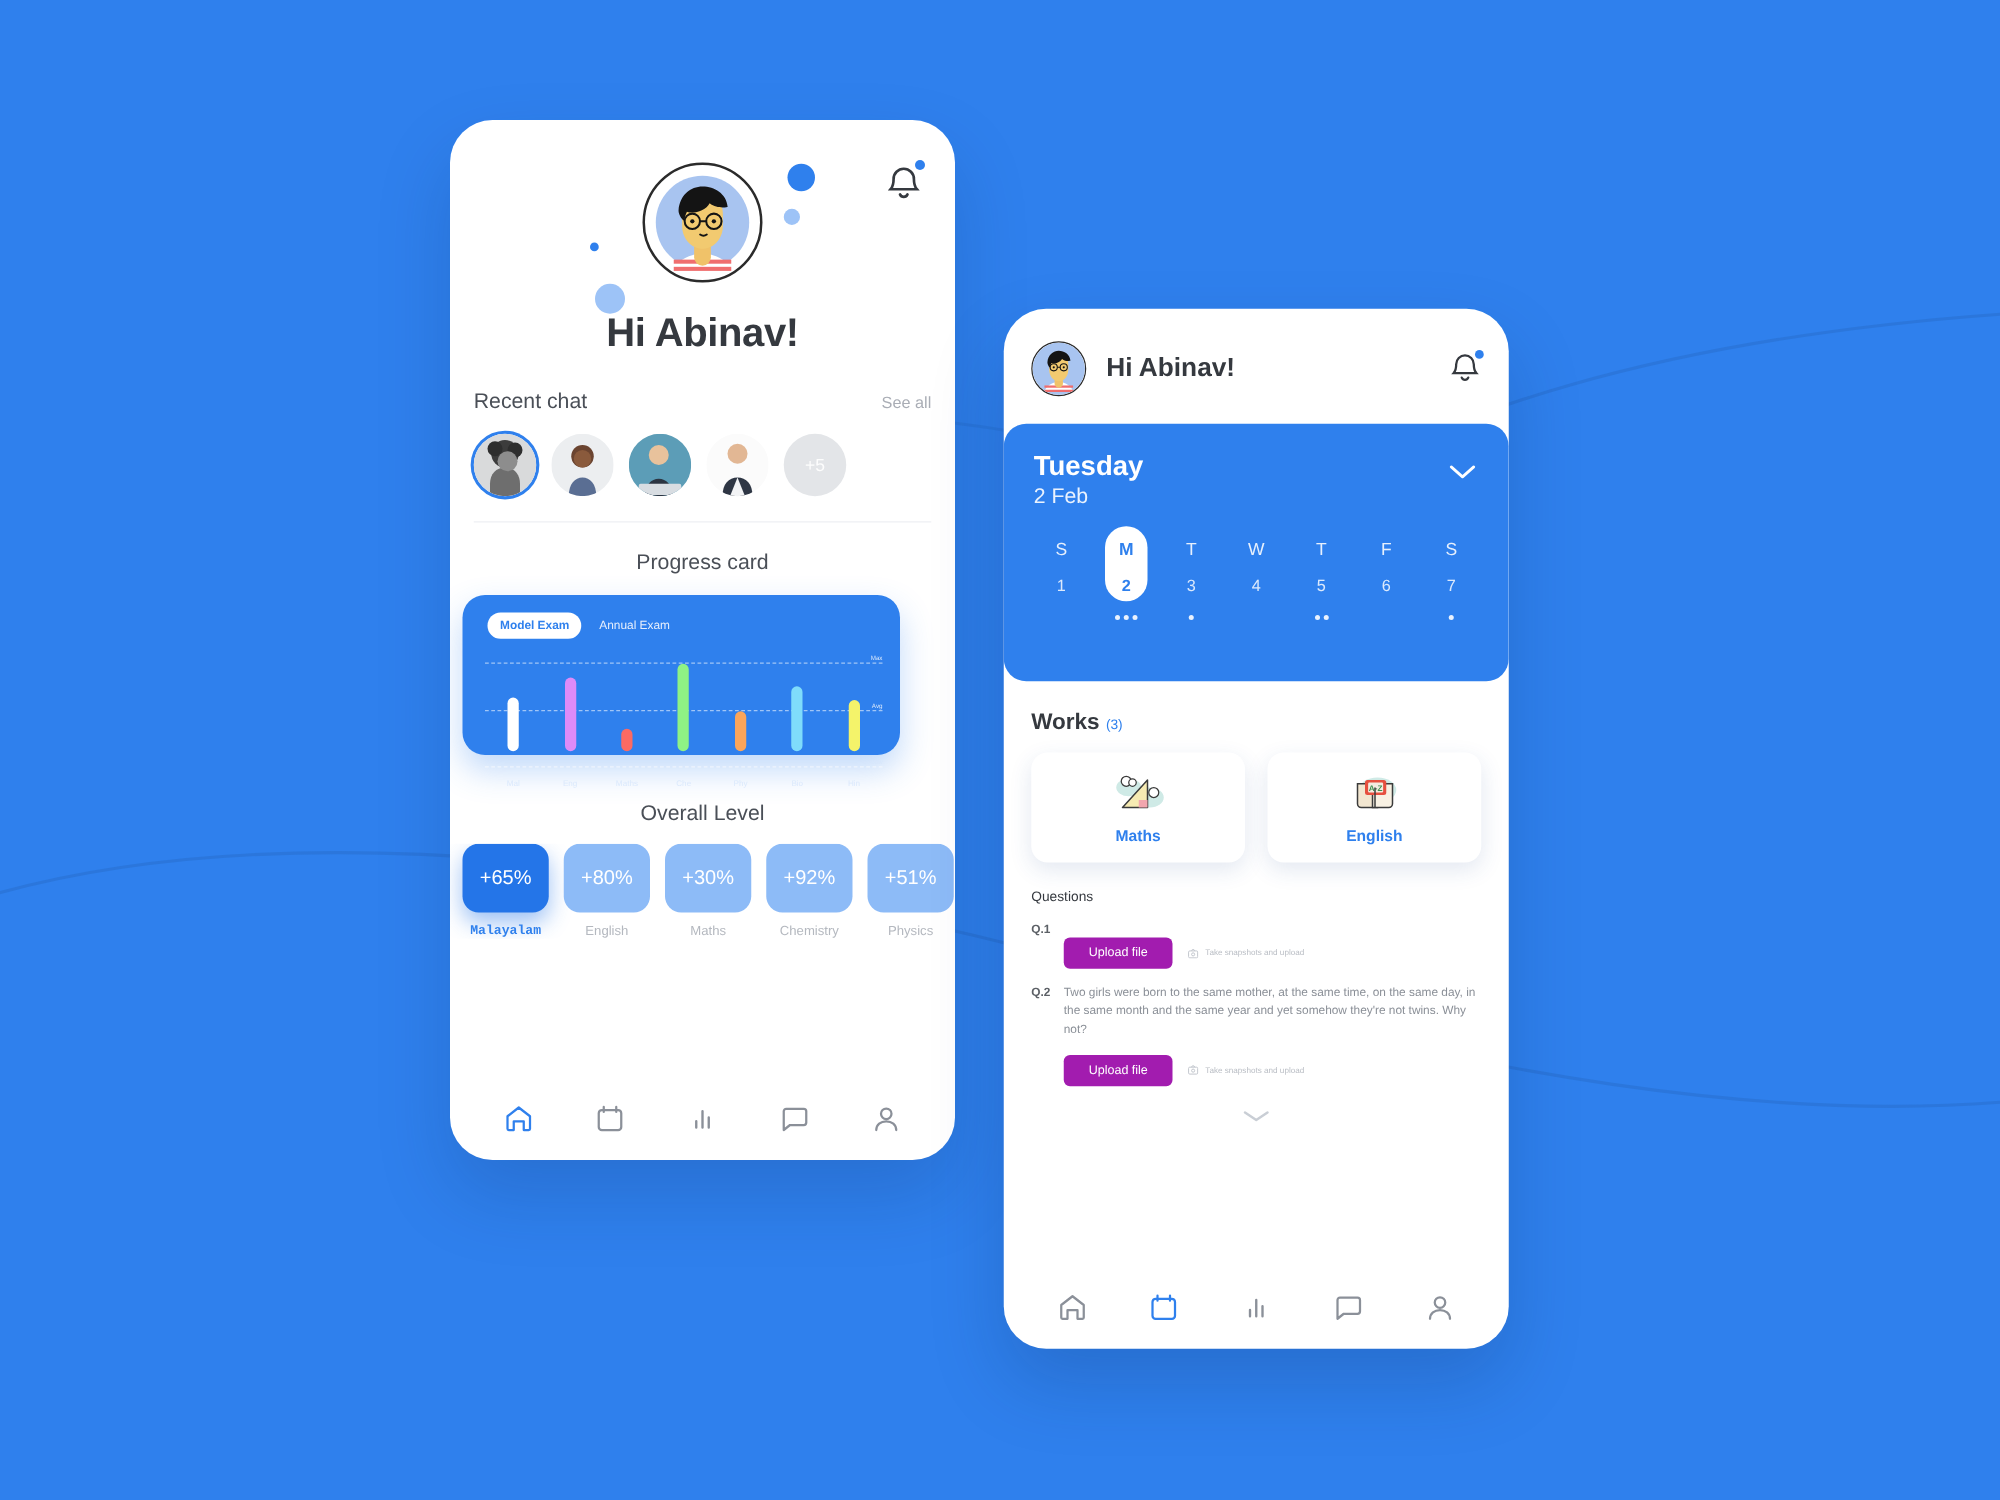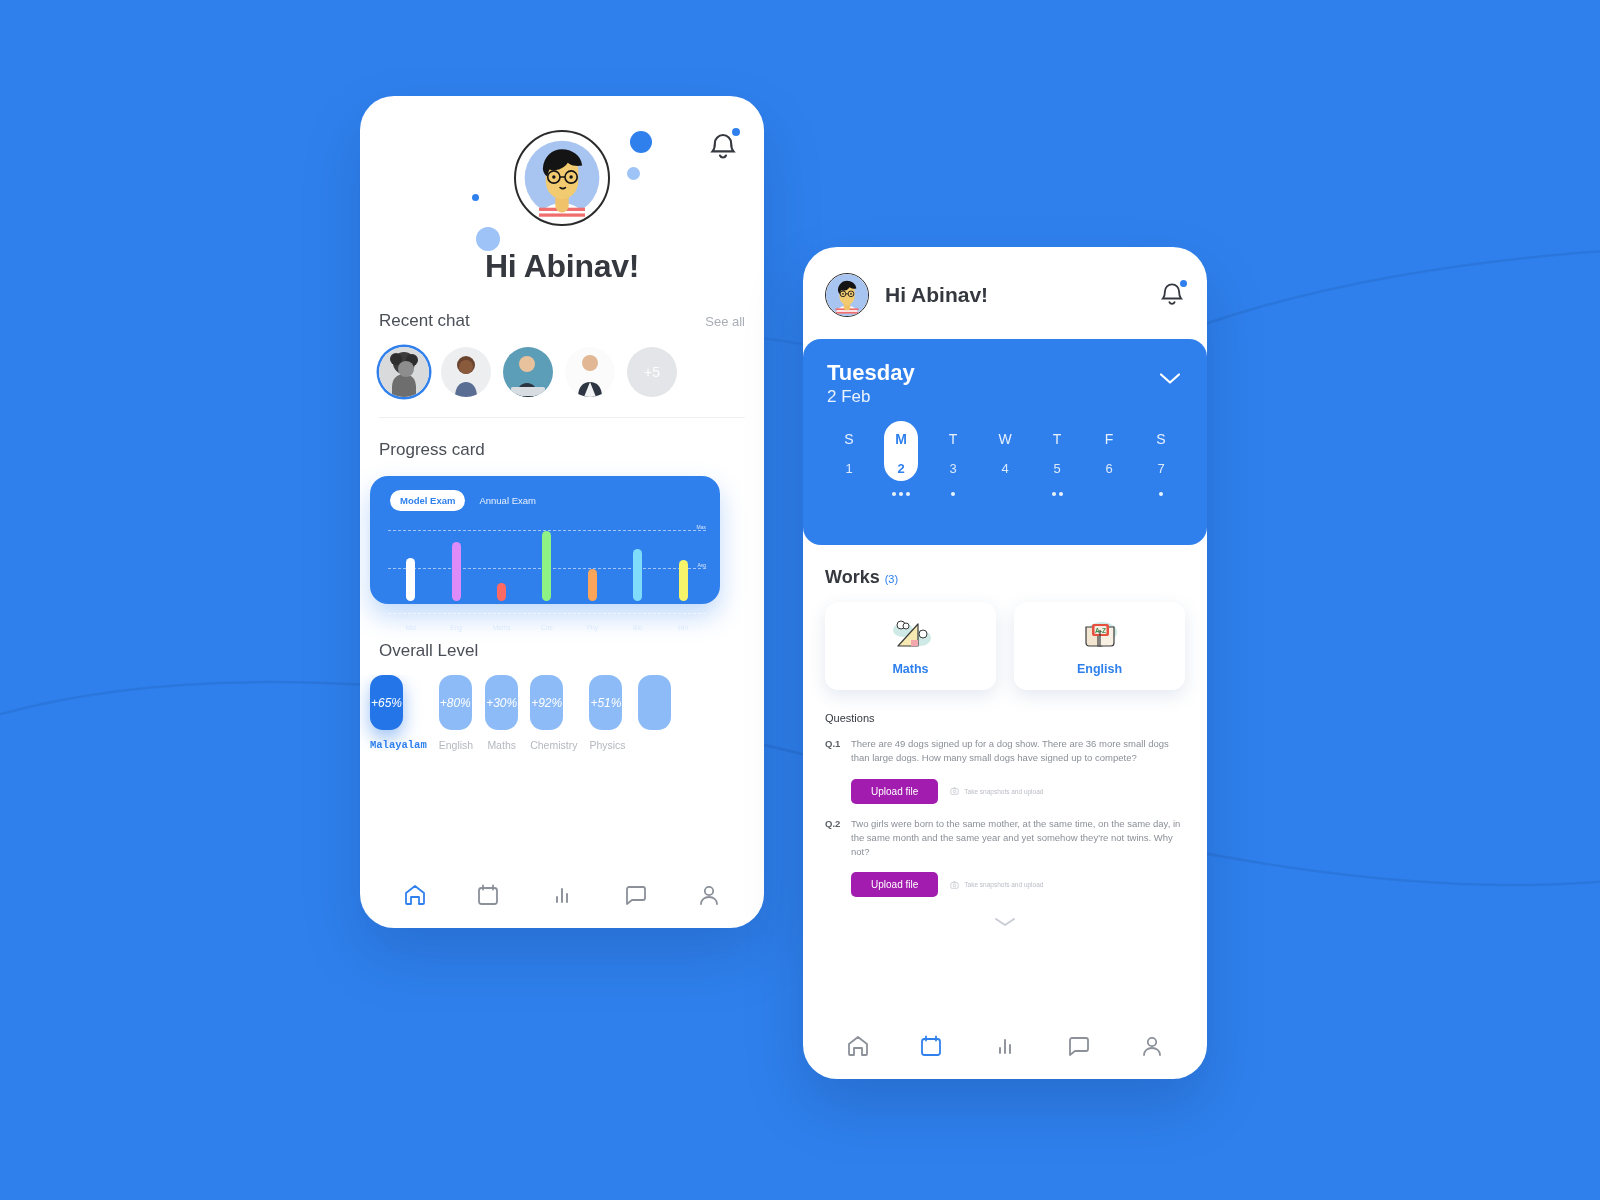--- a/index.html
+++ b/index.html
@@ -42,21 +42,21 @@
     position: absolute; left: 50%; transform: translateX(-50%); top: 34px;
     width: 96px; height: 96px; border-radius: 50%;
     border: 2px solid #2b2b2b; background: #fff; overflow: hidden;
   }
   .greet {
     position: absolute; left: 0; right: 0; top: 152px;
     text-align: center; font-size: 32px; font-weight: 700;
     color: #35393f; letter-spacing: -.3px;
   }
 
-  .sect { padding: 0 19px; }
+  .sect { padding: 0 19px; text-align: center; }
   .sect-head { display: flex; align-items: baseline; justify-content: space-between; }
   .sect-title { font-size: 17px; color: #4a4f57; font-weight: 400; }
   .see-all { font-size: 13px; color: #a9adb5; cursor: pointer; }
 
   .chat-row { display: flex; gap: 12px; margin-top: 16px; padding-bottom: 20px; border-bottom: 1px solid #eef0f3; }
   .chat-av { width: 50px; height: 50px; border-radius: 50%; overflow: hidden; position: relative; flex: 0 0 auto; cursor: pointer; }
   .chat-av.active { box-shadow: 0 0 0 2.5px #2f80ed; }
   .chat-more {
     width: 50px; height: 50px; border-radius: 50%; background: #e3e5e8;
     color: #fdfdfd; font-size: 14px; display: flex; align-items: center;
@@ -78,22 +78,22 @@
   .gridlabel { position: absolute; right: 0; font-size: 5px; color: #d7e6fb; transform: translateY(-7px); }
   .bars { position: absolute; left: 0; right: 0; bottom: 22px; height: 90px; display: flex; align-items: flex-end; }
   .barcell { flex: 1; display: flex; flex-direction: column; align-items: center; justify-content: flex-end; height: 100%; position: relative; }
   .bar { width: 9px; border-radius: 5px; }
   .barlabel { position: absolute; bottom: -17px; font-size: 6.5px; color: #dbe9fc; white-space: nowrap; }
 
   .level-head { margin-top: 37px; }
   .level-strip { margin-top: 14px; display: flex; gap: 12px; overflow: hidden; padding-left: 10px; }
   .level-item { flex: 0 0 auto; text-align: center; cursor: pointer; }
   .level-box {
-    width: 33px; height: 55px; border-radius: 13px; background: #8dbbf7;
-    color: #fff; font-size: 12px; display: flex; align-items: center; justify-content: center; font-style: italic;
+    width: 69px; height: 55px; border-radius: 13px; background: #8dbbf7;
+    color: #fff; font-size: 16px; display: flex; align-items: center; justify-content: center;
   }
   .level-item.on .level-box { background: #2475e8; box-shadow: 0 8px 18px rgba(36,117,232,.45); }
   .level-name { margin-top: 9px; font-size: 10.5px; color: #b4b8bf; }
   .level-item.on .level-name { color: #2f80ed; font-weight: 600; font-family: Liberation Mono, monospace; }
 
   .tabbar {
     position: absolute; left: 0; right: 0; bottom: 0; height: 66px;
     display: flex; align-items: center; justify-content: space-around; padding: 0 18px;
   }
   .tabicon { width: 26px; height: 26px; cursor: pointer; }
@@ -490,21 +490,20 @@
         </div>
         <div class="work-label">English</div>
       </div>
     </div>
 
     <div class="q-title">Questions</div>
     <div id="questions-list">
         <div class="q-item">
           <div class="q-num">Q.1</div>
           <div class="q-body">
-            <div class="q-text">There are 49 dogs signed up for a dog show. There are 36 more small dogs than large dogs. How many small dogs have signed up to compete?</div>
             <div class="q-actions">
               <button class="upload-btn">Upload file</button>
               <div class="snap">
                 <svg width="9" height="8" viewBox="0 0 12 11" fill="none" stroke="#c3c7ce" stroke-width="1.1">
                   <rect x="1" y="2.4" width="10" height="7.6" rx="1.3"></rect>
                   <path d="M4.2 2.4 5 1h2l.8 1.4"></path>
                   <circle cx="6" cy="6.2" r="1.7"></circle>
                 </svg>
                 <span>Take snapshots and upload</span>
               </div>

